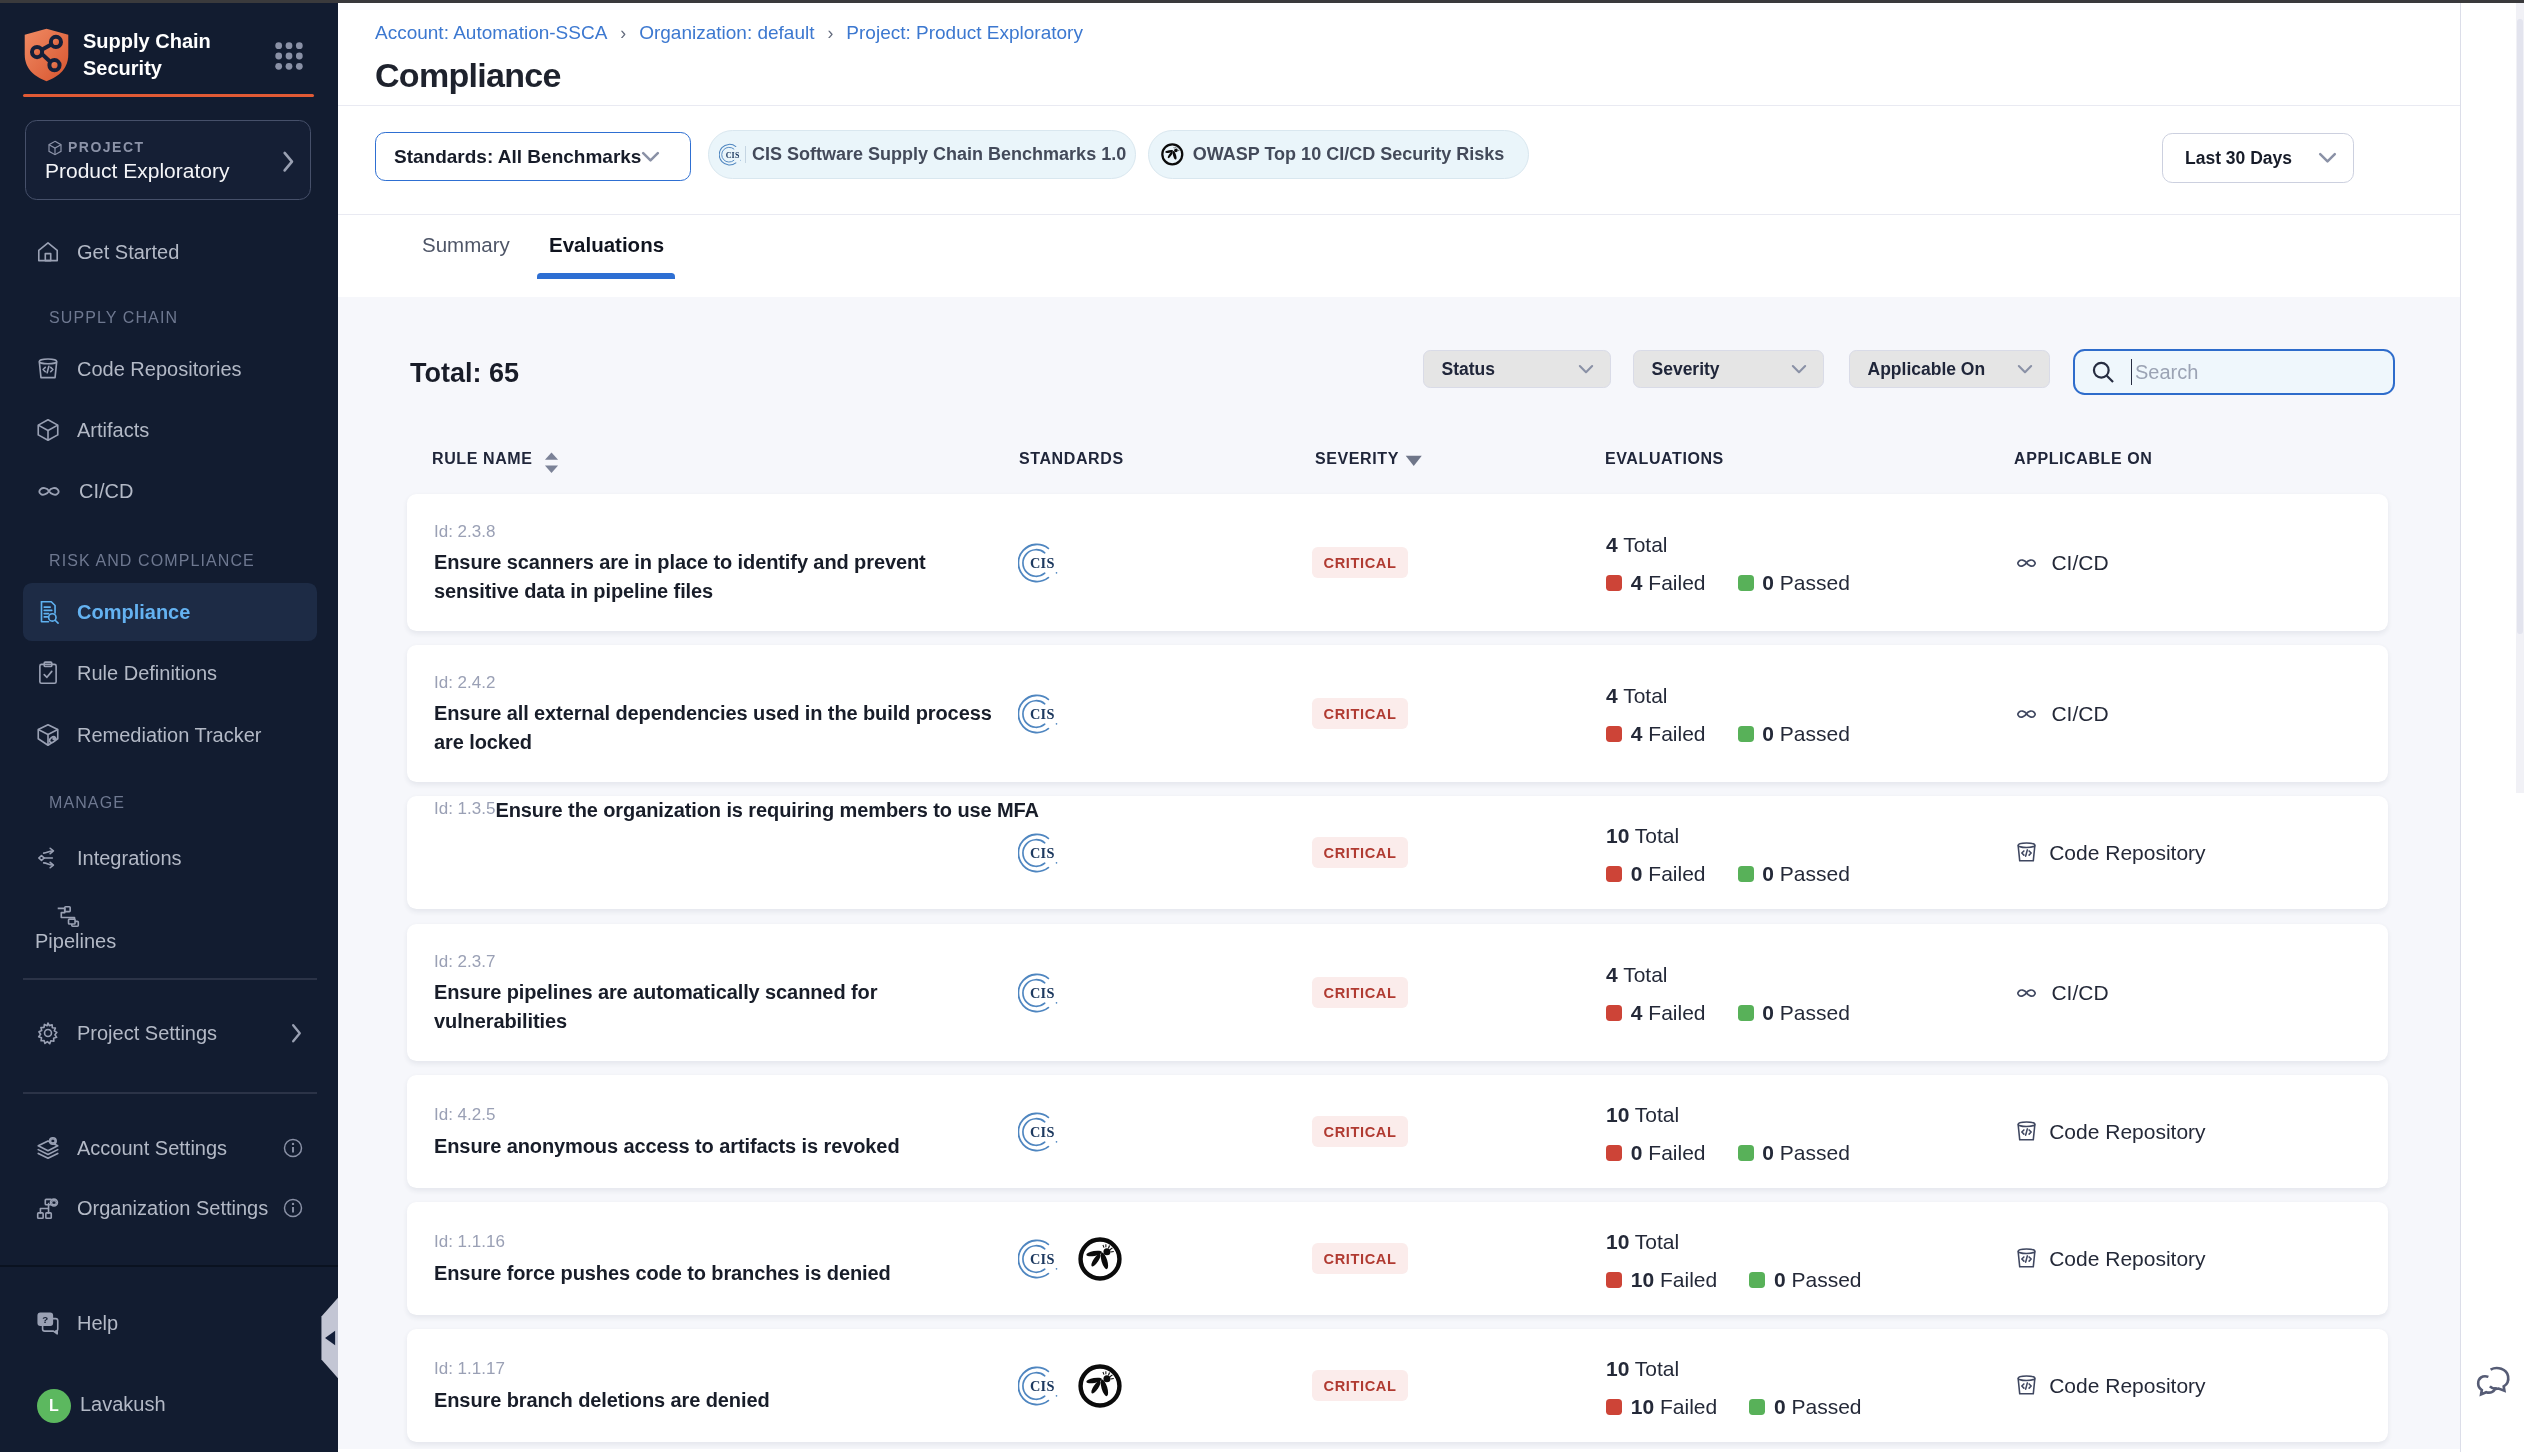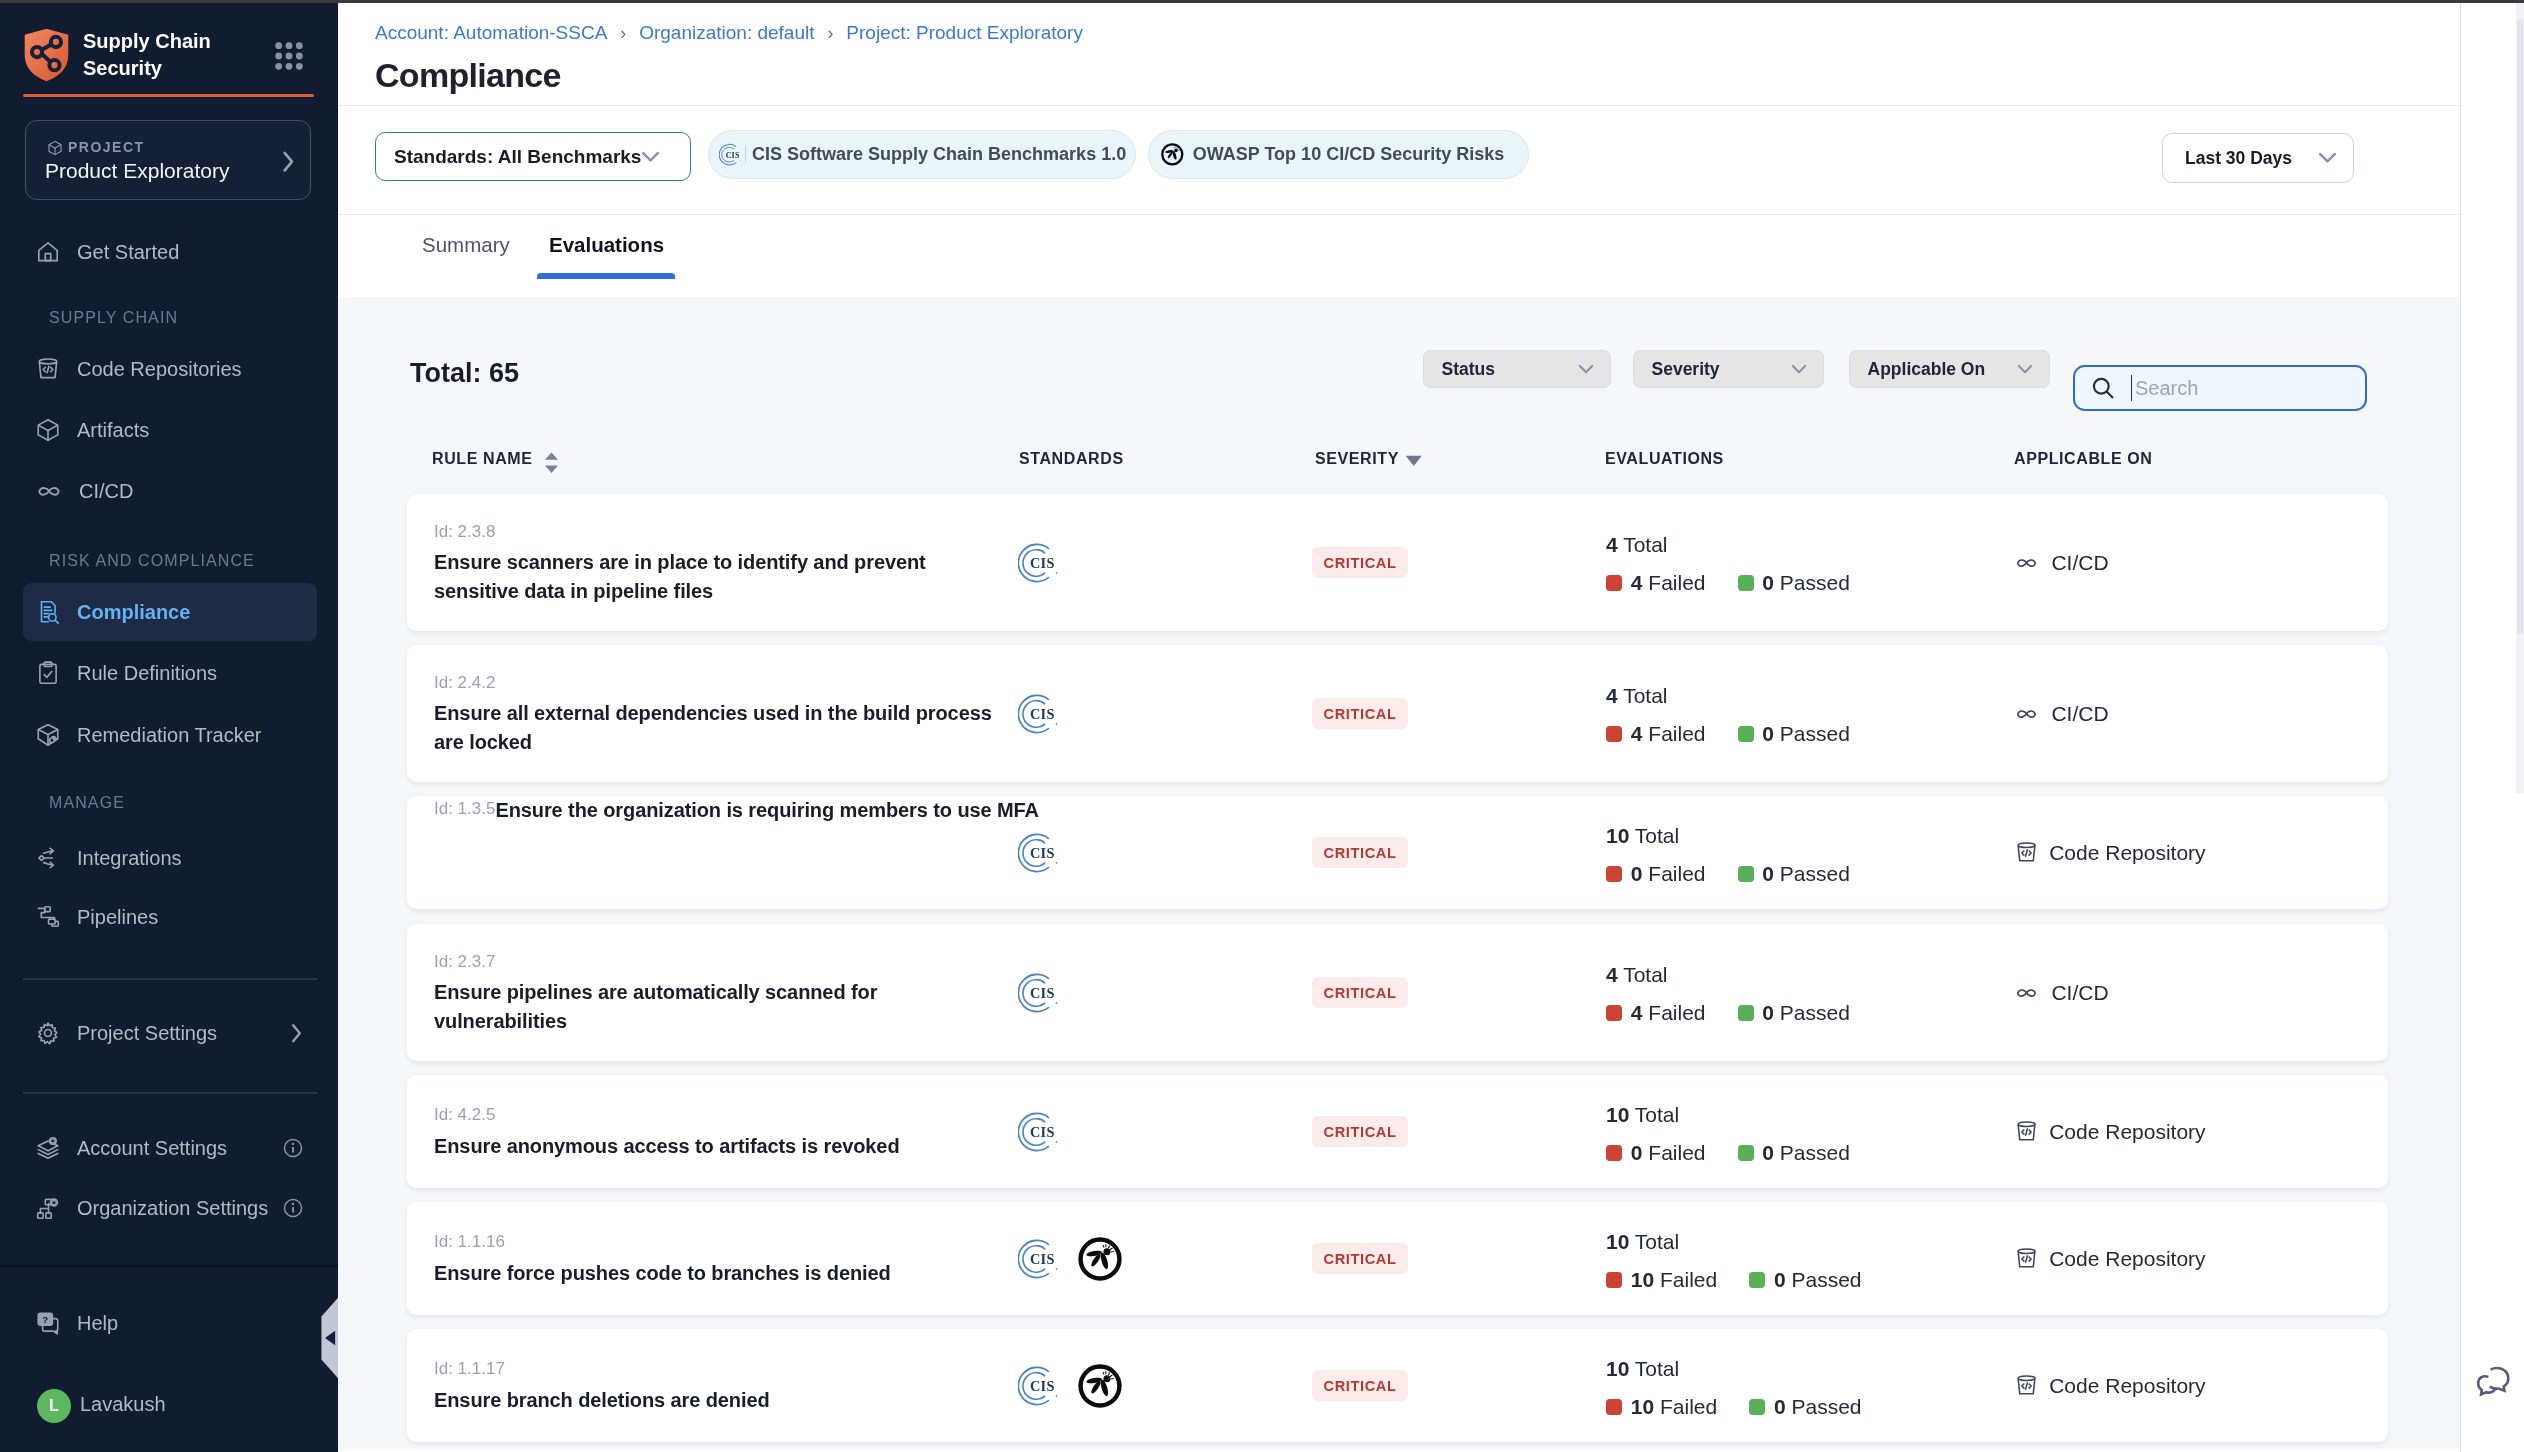--- a/index.html
+++ b/index.html
@@ -21,21 +21,21 @@
 .crumbsep { color:#646c7e; font-size:17.5px; }
 #title { position:absolute; left:37px; top:56px; font-size:34px; font-weight:700; color:#1e222d; letter-spacing:-0.7px; }
 .selbox { position:absolute; background:#fff; border:1.5px solid #2e6fd2; border-radius:10.2px; display:flex; align-items:center; white-space:nowrap; }
 .chip { position:absolute; background:#eaf5fa; border:1.5px solid #d9e7ef; border-radius:29px; display:flex; align-items:center; white-space:nowrap; }
 .chip .t { font-size:18px; font-weight:600; color:#434a5a; }
 .tab { position:absolute; top:17.5px; font-size:20.5px; white-space:nowrap; }
 #tabline { position:absolute; left:199px; top:58px; width:138px; height:5.8px; background:#2e6fd3; border-radius:3.7px 3.7px 0 0; }
 #total { position:absolute; left:72px; top:61px; font-size:27px; font-weight:700; color:#181c28; }
 .dd { position:absolute; top:53px; height:38px; background:#e5e5e5; border:1.5px solid #d9dbe7; border-radius:7.3px; display:flex; align-items:center; justify-content:space-between; padding:0 16px 0 17.5px; white-space:nowrap; }
 .dd .t { font-size:17.5px; font-weight:600; color:#20263a; }
-#search { position:absolute; left:1735px; top:52px; width:294px; height:46px; background:#eff7fc; border:2.2px solid #2e6ccb; border-radius:11.7px; display:flex; align-items:center;margin-top:16px; }
+#search { position:absolute; left:1735px; top:52px; width:322px; height:46px; background:#eff7fc; border:2.2px solid #2e6ccb; border-radius:11.7px; display:flex; align-items:center; }
 .th { position:absolute; top:153px; font-size:16px; font-weight:700; color:#20263a; letter-spacing:0.6px; white-space:nowrap; }
 .card { position:absolute; left:69px; width:1981px; background:#fff; border-radius:9.5px; box-shadow:0 2.2px 5.8px rgba(40,45,80,0.08); }
 .rid { font-size:17px; color:#9aa0b5; line-height:25px; margin-bottom:4.4px; white-space:nowrap; }
 .rtitle { font-size:20px; font-weight:600; color:#181d29; line-height:29px; letter-spacing:-0.1px; white-space:nowrap; }
 .badge { position:absolute; left:905px; width:96px; height:31px; background:#fbeceb; border-radius:5.8px; display:flex; align-items:center; justify-content:center; font-size:14.6px; font-weight:700; color:#b03a31; letter-spacing:0.6px; }
 .ev { position:absolute; left:1199px; white-space:nowrap; }
 .ev .l1 { font-size:21px; color:#242938; line-height:22px; margin-bottom:15.3px;}
 .ev .l2 { display:flex; align-items:center; font-size:21px; color:#242938; }
 .sq { width:16px; height:16px; border-radius:3.7px; display:inline-block; }
 .ap { position:absolute; left:1607px; display:flex; align-items:center; white-space:nowrap; }
@@ -154,21 +154,21 @@
   <div class="seclabel" style="top:794px;">MANAGE</div>
   <div class="navitem" style="top:845px;color:#b3b9c6;">
       <svg width="26" height="26" viewBox="0 0 24 24" fill="none" stroke="#9aa1b4" stroke-width="1.5" stroke-linecap="round" stroke-linejoin="round">
         <path d="M8 7.5 C11 7.5 13 5.5 16 5.5 M8 16.5 C11 16.5 13 18.5 16 18.5 M8 12 L16 12"></path>
         <path d="M14 3 L17 5.5 L14 8"></path>
         <path d="M14 16 L17 18.5 L14 21"></path>
         <path d="M3.5 12 L6 9.8 L8.5 12 L6 14.2 Z"></path>
       </svg>
       <span>Integrations</span>
     </div>
-  <div class="navitem" style="top:904px;color:#b3b9c6;">
+  <div class="navitem" style="top:904px;color:#b3b9c6;flex-direction:column;">
       <svg width="26" height="26" viewBox="0 0 24 24" fill="none" stroke="#9aa1b4" stroke-width="1.5" stroke-linejoin="round">
         <path d="M2.5 4 L9 4 L9 8 L5.8 8 L5.8 12.5 L18 12.5 L18 16"></path>
         <rect x="9" y="2.5" width="5" height="4.5" rx="0.8"></rect>
         <rect x="15.5" y="16" width="6" height="4.5" rx="0.8"></rect>
         <rect x="12.5" y="14" width="6" height="4.5" rx="0.8" fill="#121c30"></rect>
       </svg>
       <span>Pipelines</span>
     </div>
   <div class="sep" style="top:978px;"></div>
   <div class="navitem" style="top:1020px;color:#b3b9c6;">

